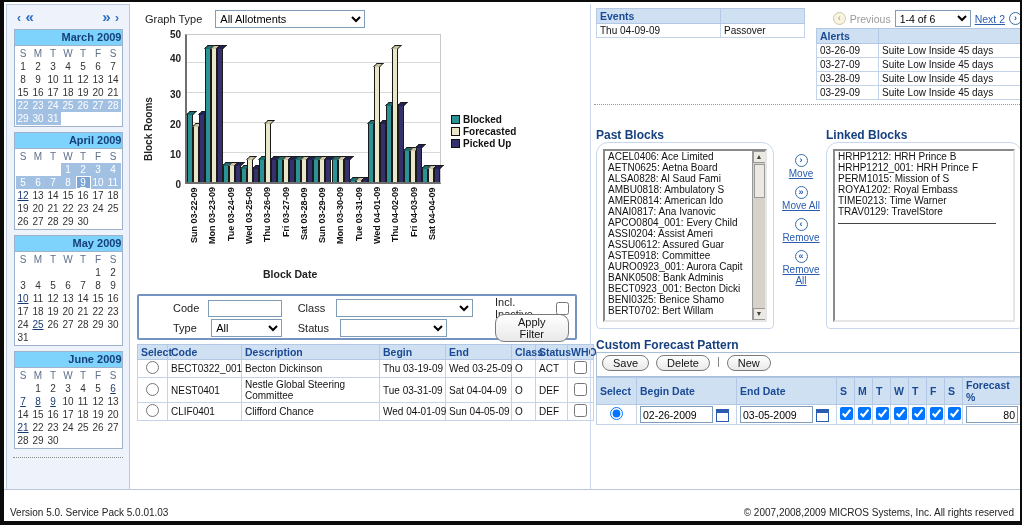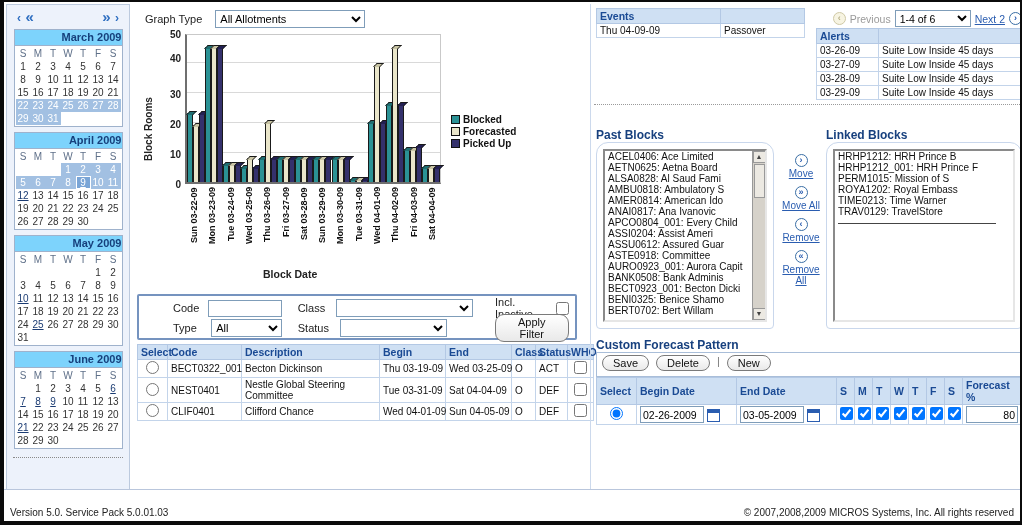--- a/index.html
+++ b/index.html
@@ -110,21 +110,21 @@
   .sbtn.down { margin-top:auto; }
   .sthumb { width:11px; height:34px; background:#ece9e2; border:1px solid #999; margin-top:1px; cursor:grab; }
   .actions { position:absolute; left:185px; top:152px; width:44px; text-align:center; font-size:10px; }
   .act { margin-bottom:7px; }
   .act .pg-ic { margin:0 auto 1px; }
   .act a { display:block; }
   .fc-box { position:absolute; left:2px; top:350px; width:425px; height:25px;
             border:1px solid #a9bed9; padding:2px 5px; display:flex; align-items:flex-start; gap:7px; }
   .fc-sep { color:#777; }
   .fc-table { position:absolute; left:2px; top:375px; width:425px; }
-  .fc-table input[type=text] { width:64px; }
+  .fc-table input[type=text] { width:73px; }
   .fc-table input.pct { width:52px; text-align:right; }
   .cal-ic { width:13px; height:13px; border:1px solid #2a5db0; display:inline-block; vertical-align:middle;
             margin-left:3px; cursor:pointer;
             background:linear-gradient(#2a5db0 0 3px,#fff 3px),linear-gradient(90deg,#fff 0,#fff 100%); }
 
   
   footer { position:absolute; left:0; right:0; bottom:0; height:32px; border-top:1px solid #b9c6dc; background:#fff; }
   .fnav { text-align:center; padding-top:4px; font-size:10.5px; }
   .fnav a { margin:0 3px; }
   .fnav a.active { font-weight:bold; color:#17407e; }

